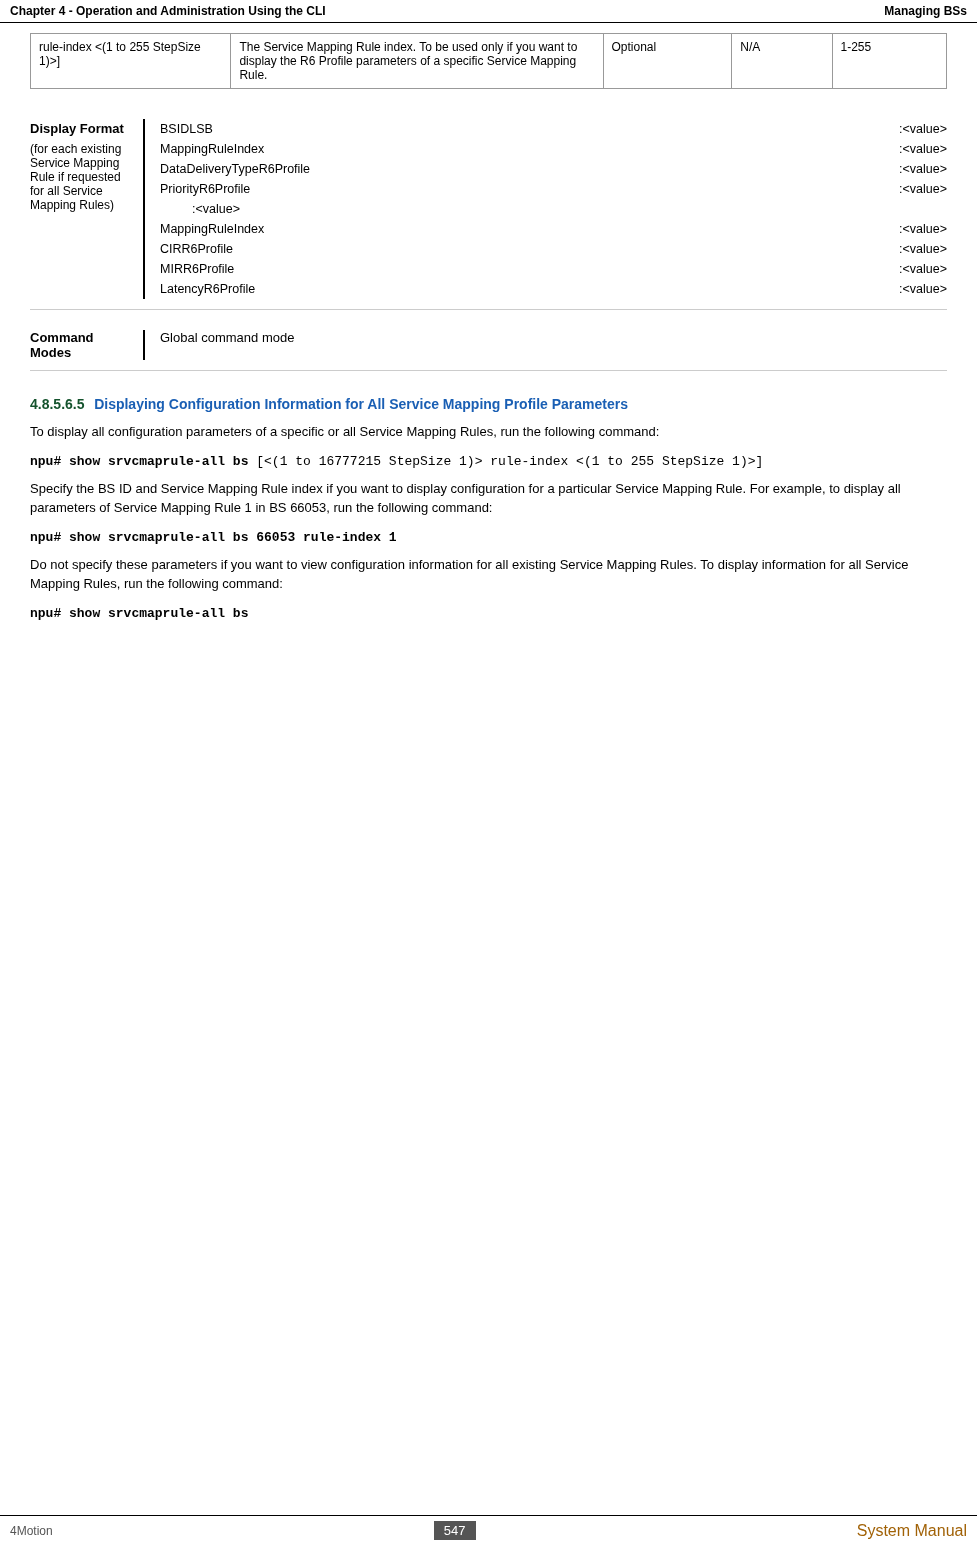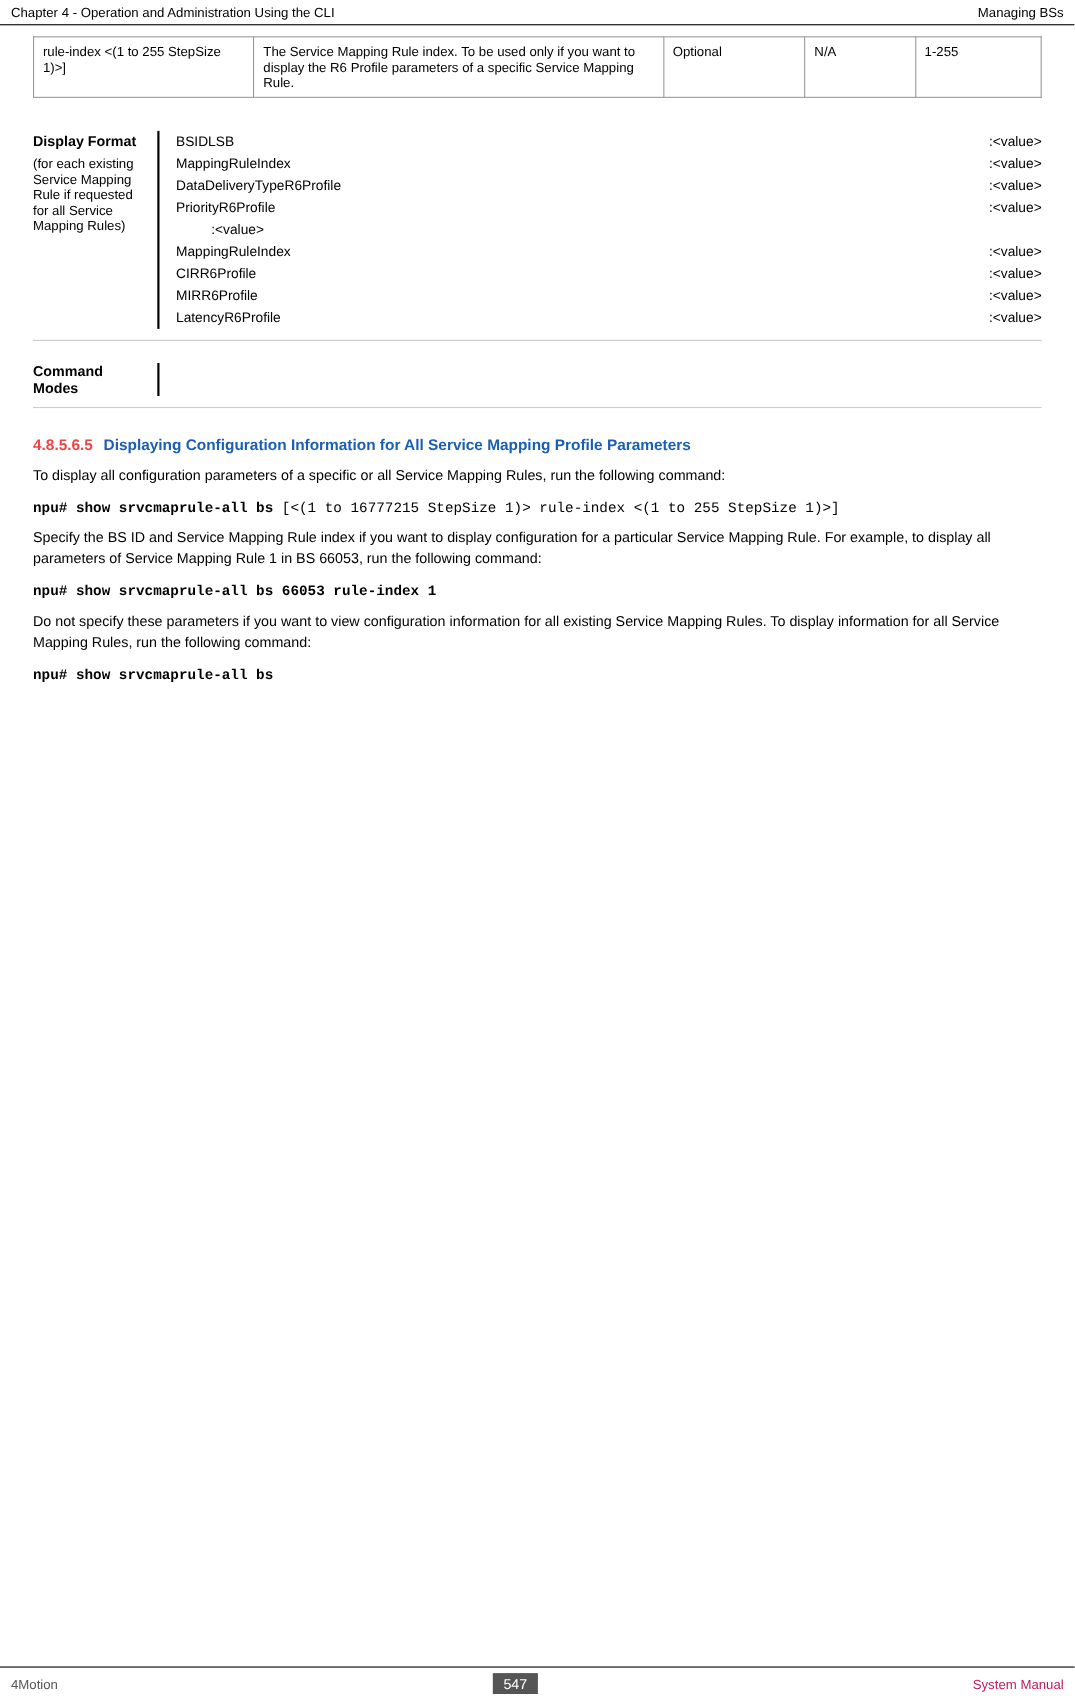--- a/index.html
+++ b/index.html
@@ -12,20 +12,21 @@
       min-height: 1545px;
     }
 
     .page-header {
       display: flex;
       justify-content: space-between;
       align-items: center;
       border-bottom: 1px solid #000;
       padding: 4px 10px;
       font-size: 12px;
+      font-weight: bold;
     }
 
     .main-content {
       padding: 10px 30px 30px 30px;
     }
 
     
     .param-table {
       width: 100%;
       border-collapse: collapse;
@@ -112,21 +113,21 @@
       padding-left: 15px;
       font-size: 13px;
     }
 
     
     .section-heading {
       margin: 20px 0 10px 0;
     }
 
     .section-number {
-      color: #ef4444;
+      color: #14532d;
       font-weight: bold;
       font-size: 14px;
       margin-right: 6px;
     }
 
     .section-title-text {
       color: #1a5fb4;
       font-weight: bold;
       font-size: 14px;
     }
@@ -166,22 +167,22 @@
     }
 
     .page-footer .page-number {
       background: #555;
       color: #fff;
       padding: 2px 10px;
       font-size: 13px;
     }
 
     .page-footer .footer-right {
-      font-size: 12px;
-      color: #be185d;
+      font-size: 16px;
+      color: #a16207;
     }
 
     .spacer { height: 10px; }
   </style>
 </head>
 <body>
 
 <div class="page-header">
   <span>Chapter 4 - Operation and Administration Using the CLI</span>
   <span>Managing BSs</span>
@@ -244,20 +245,21 @@
           <span class="field-name">LatencyR6Profile</span>
           <span class="field-value">:&lt;value&gt;</span>
         </div>
       </div>
   </div>
 
   <div class="command-section">
     <div class="command-label">
       <span>Command Modes</span>
     </div>
+    <div class="command-content">Global command mode</div>
   </div>
 
   <div class="section-heading">
     <span class="section-number">4.8.5.6.5</span>
     <span class="section-title-text">Displaying Configuration Information for All Service Mapping Profile Parameters</span>
   </div>
 
   <p class="body-para">To display all configuration parameters of a specific or all Service Mapping Rules, run the following command:</p>
 
   <div class="code-block">

